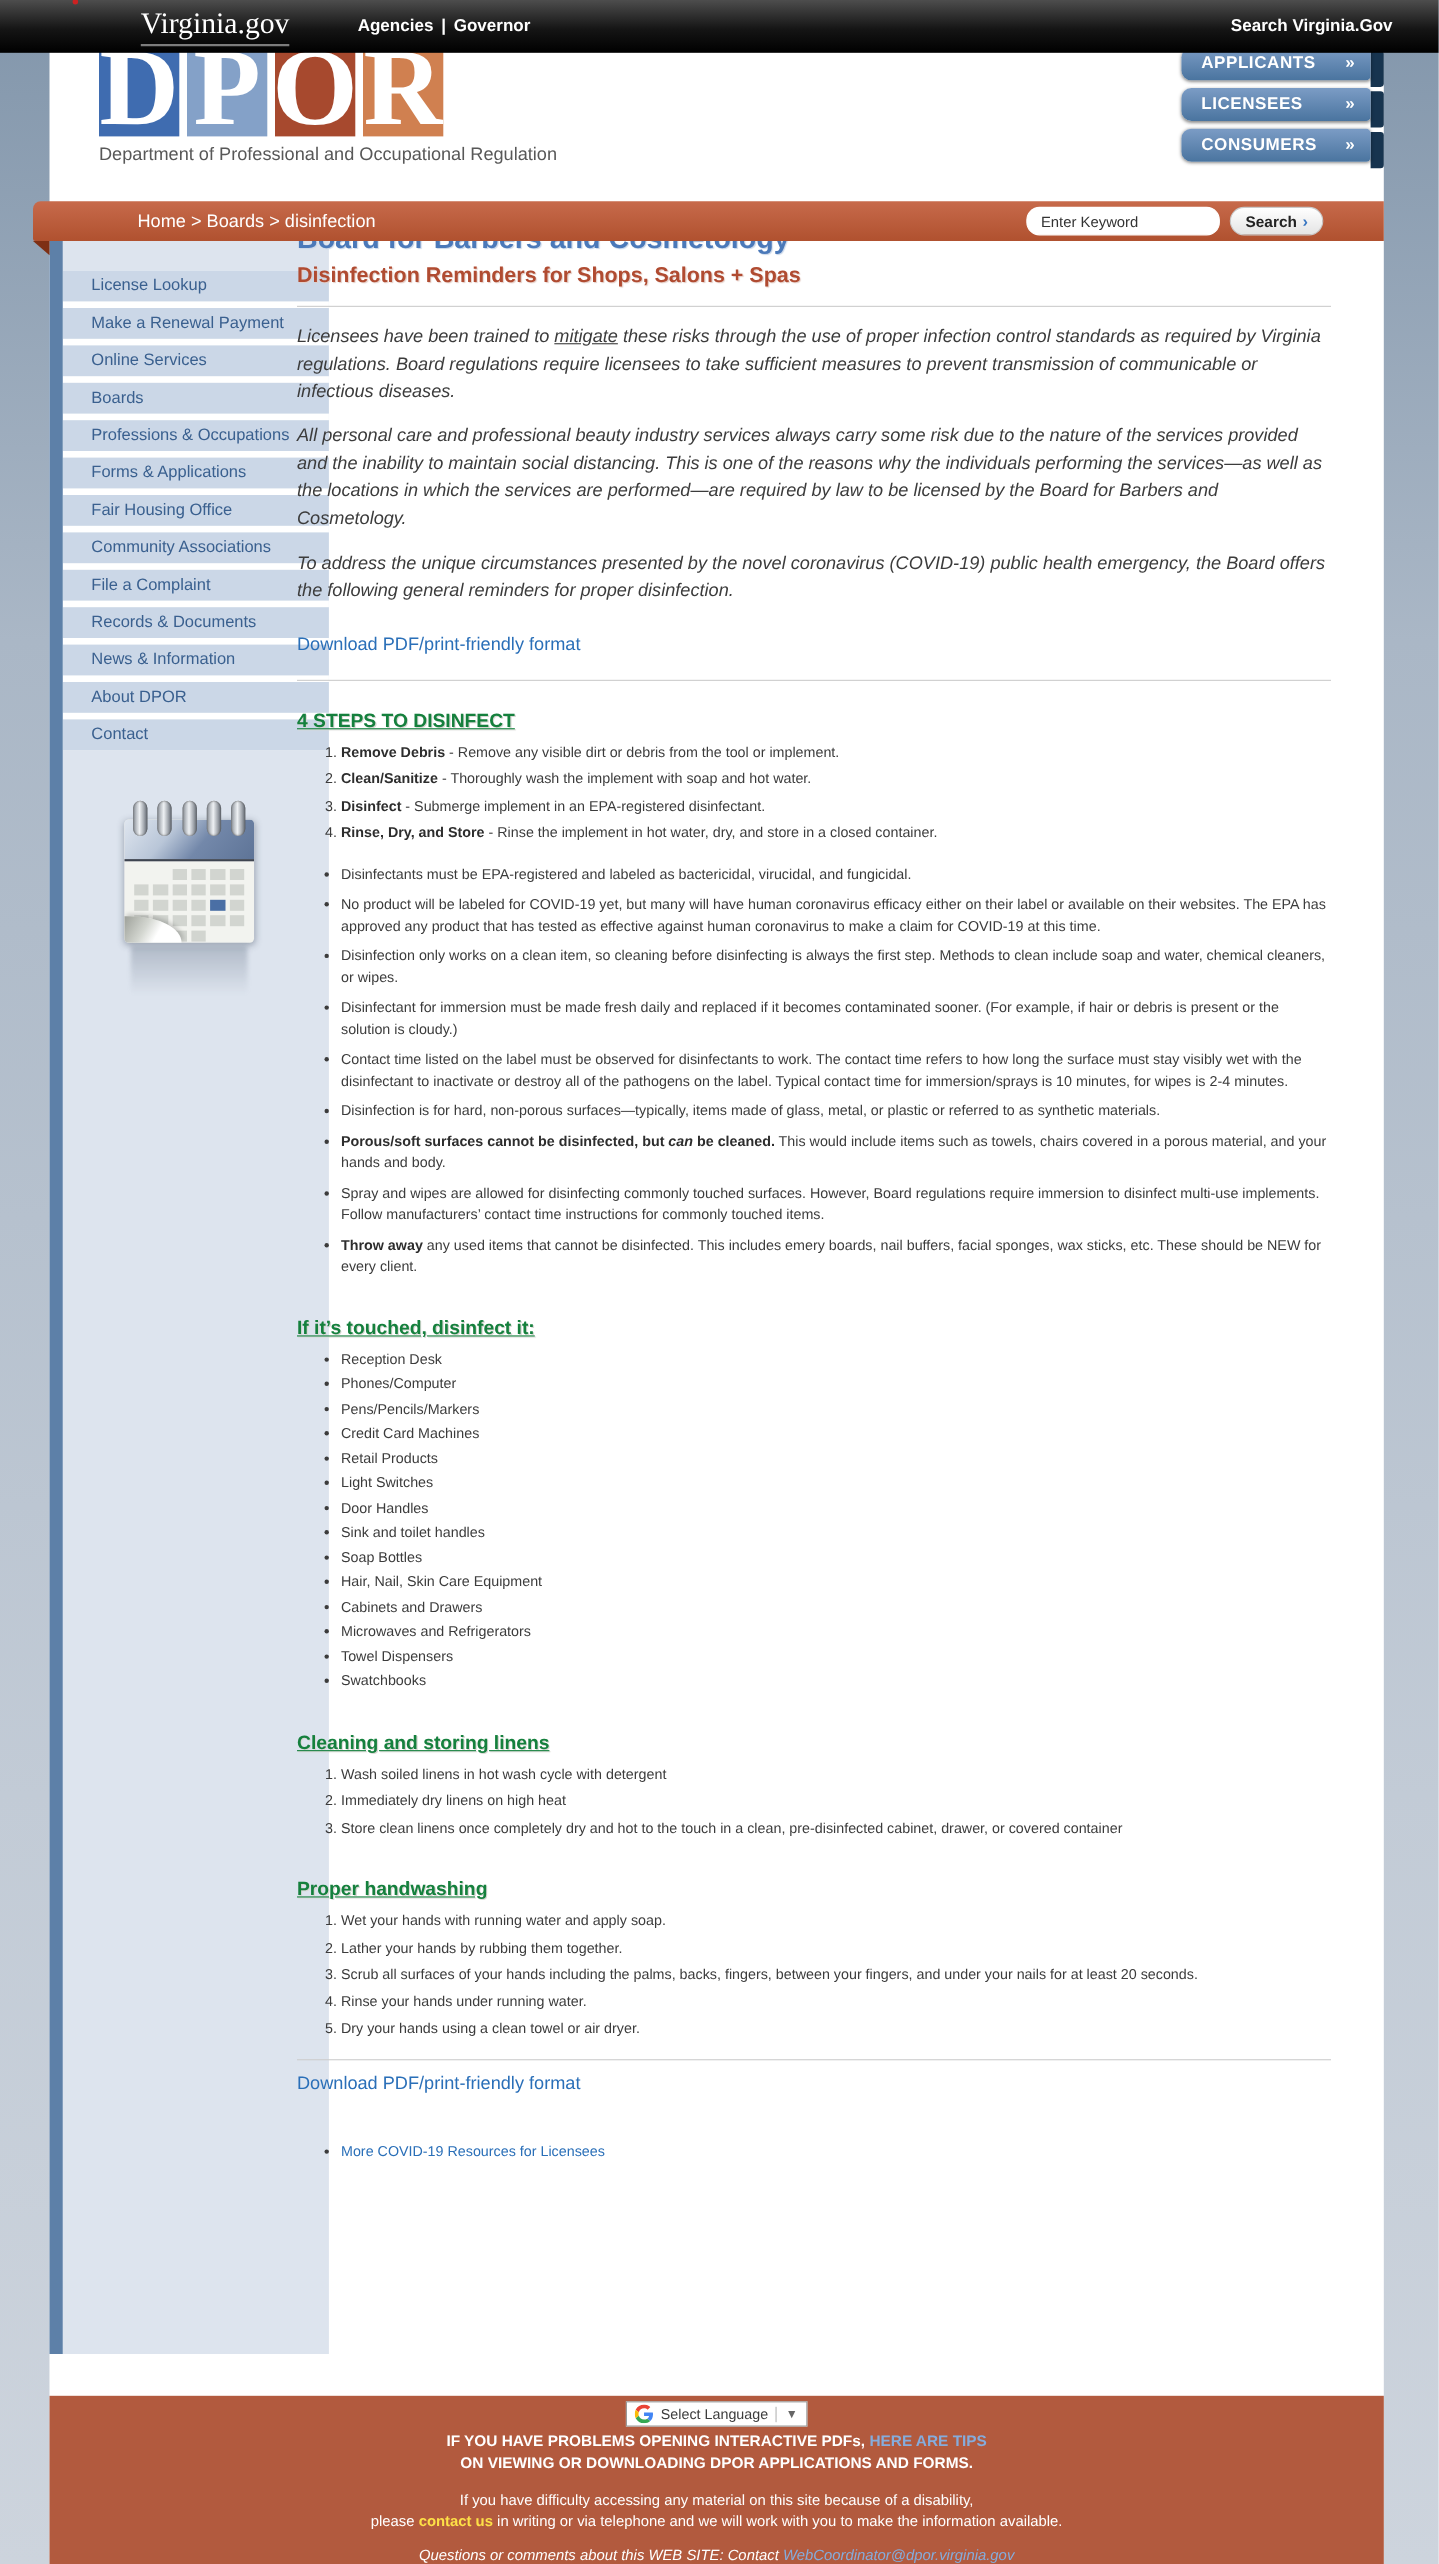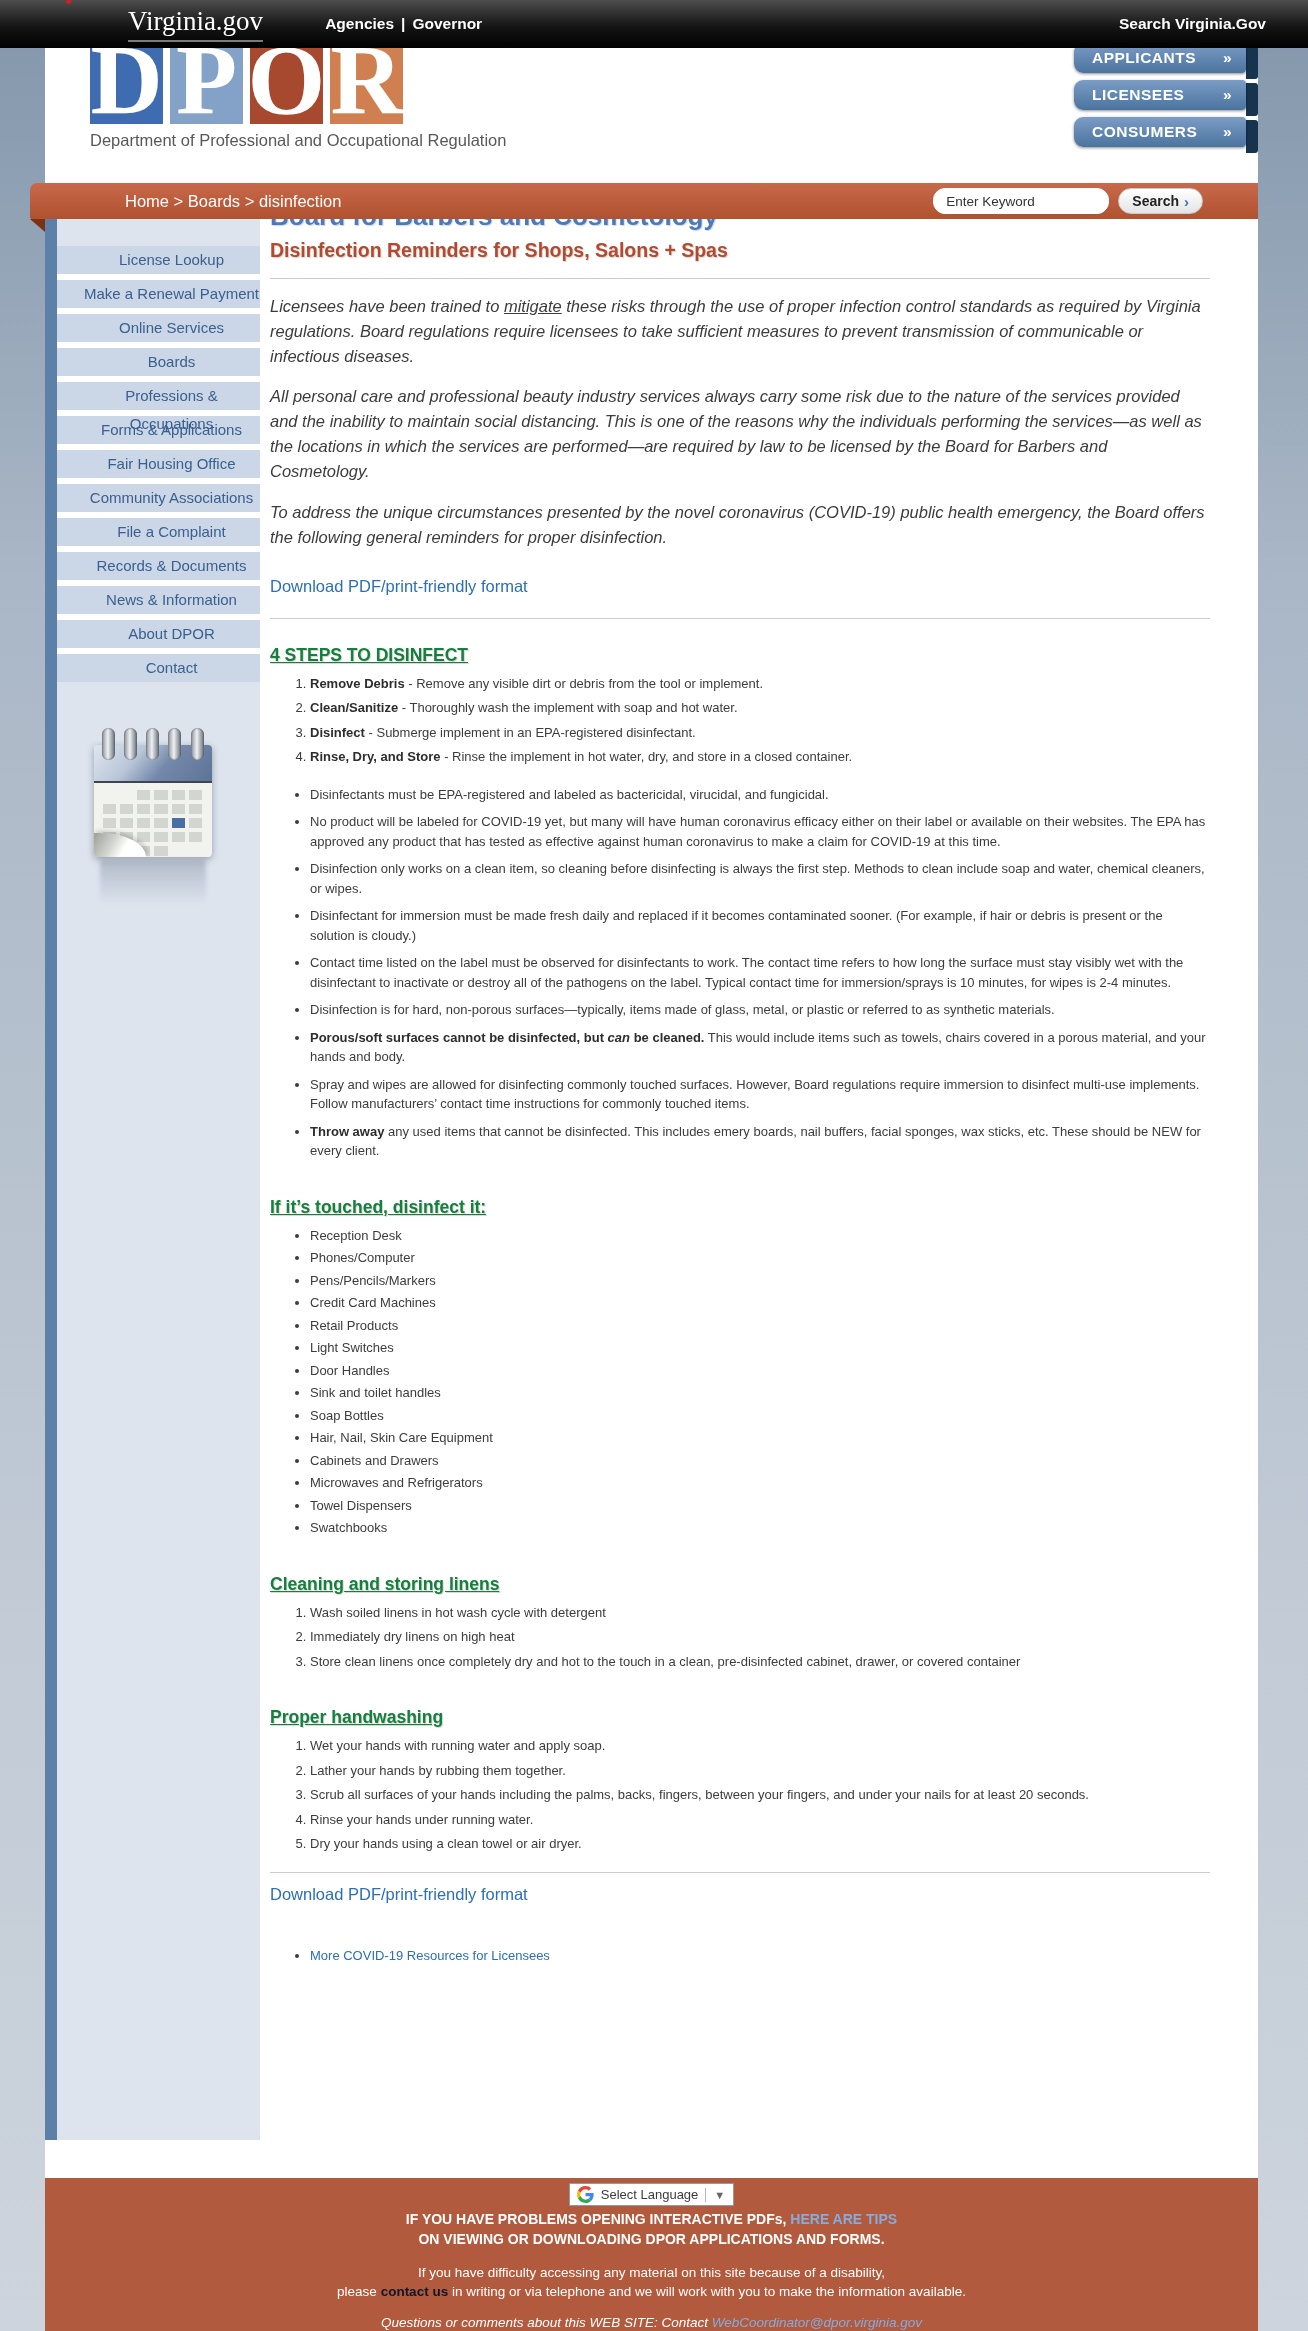--- a/index.html
+++ b/index.html
@@ -42,21 +42,21 @@
   .crumb-path{margin-left:95px;font-weight:normal;font-size:16.5px;color:#fff;text-decoration:none;}
   .crumb-search{margin-left:auto;display:flex;align-items:center;gap:9px;margin-right:55px;}
   .kw{width:150px;height:24px;border-radius:12px;border:1px solid #fff;padding:0 12px;font-size:13.5px;
     font-family:"Liberation Sans",sans-serif;color:#222;outline:none;}
   .kw::placeholder{color:#333;opacity:1;}
   .sbtn{height:26px;border-radius:13px;background:linear-gradient(#ffffff,#e4e4e4);padding:0 13px;
     font-weight:bold;font-size:14px;color:#222;display:flex;align-items:center;gap:5px;
     border:1px solid #c9c9c9;cursor:pointer;font-family:"Liberation Sans",sans-serif;}
   .sbtn .arr{color:#3a77c2;font-weight:bold;font-size:15px;}
   
-  .sidebar{position:absolute;left:0;top:173px;width:215px;bottom:191px;background:#dde4ee;text-align:center;}
+  .sidebar{position:absolute;left:0;top:173px;width:254px;bottom:191px;background:#dde4ee;}
   .sidestrip{position:absolute;left:0;top:0;bottom:0;width:12px;background:#5d80a8;}
   .menu{margin:27px 0 0 12px;background:#fff;}
   .mitem{display:block;height:28px;line-height:28px;background:#cbd7e7;margin-bottom:6px;padding-left:26px;
     color:#3a608f;font-size:15px;text-decoration:none;}
   
   .cal-wrap{position:relative;width:118px;margin:46px auto 0;}
   .cal-rings{display:flex;justify-content:space-between;padding:0 8px;position:relative;z-index:2;}
   .ring{width:13px;height:32px;border-radius:7px;
     background:linear-gradient(90deg,#8d939b,#eef1f4 45%,#676e78);box-shadow:inset 0 0 2px #444;}
   .cal-body{position:relative;margin-top:-15px;background:#f2f3ef;border-radius:4px;height:112px;
@@ -97,21 +97,21 @@
   
   .footer{position:absolute;left:0;right:0;bottom:0;height:153px;background:#b25a3e;color:#fff;
     text-align:center;font-size:13.5px;}
   .lang{margin:5px auto 4px;display:inline-flex;align-items:center;background:#fff;border:1px solid #999;
     padding:2px 0 2px 7px;color:#3c3c3c;font-size:13px;gap:7px;cursor:pointer;}
   .lang .glogo{width:17px;height:17px;display:block;}
   .lang .caret{border-left:1px solid #b5b5b5;padding:1px 8px;color:#666;font-size:11px;}
   .fl1{font-weight:bold;font-size:14px;line-height:1.4;}
   .footer a{color:#85acdc;text-decoration:none;}
   .fpara{margin-top:15px;line-height:1.4;}
-  .fpara b{color:#0f172a;}
+  .fpara b{color:#fde047;}
   .fital{font-style:italic;margin-top:13px;}
   .frow{margin-top:3px;}
   .fcopy{margin-top:3px;color:#fff;}
 </style>
 </head>
 <body>
 
 <div class="page">
 
   <div class="topbar">

